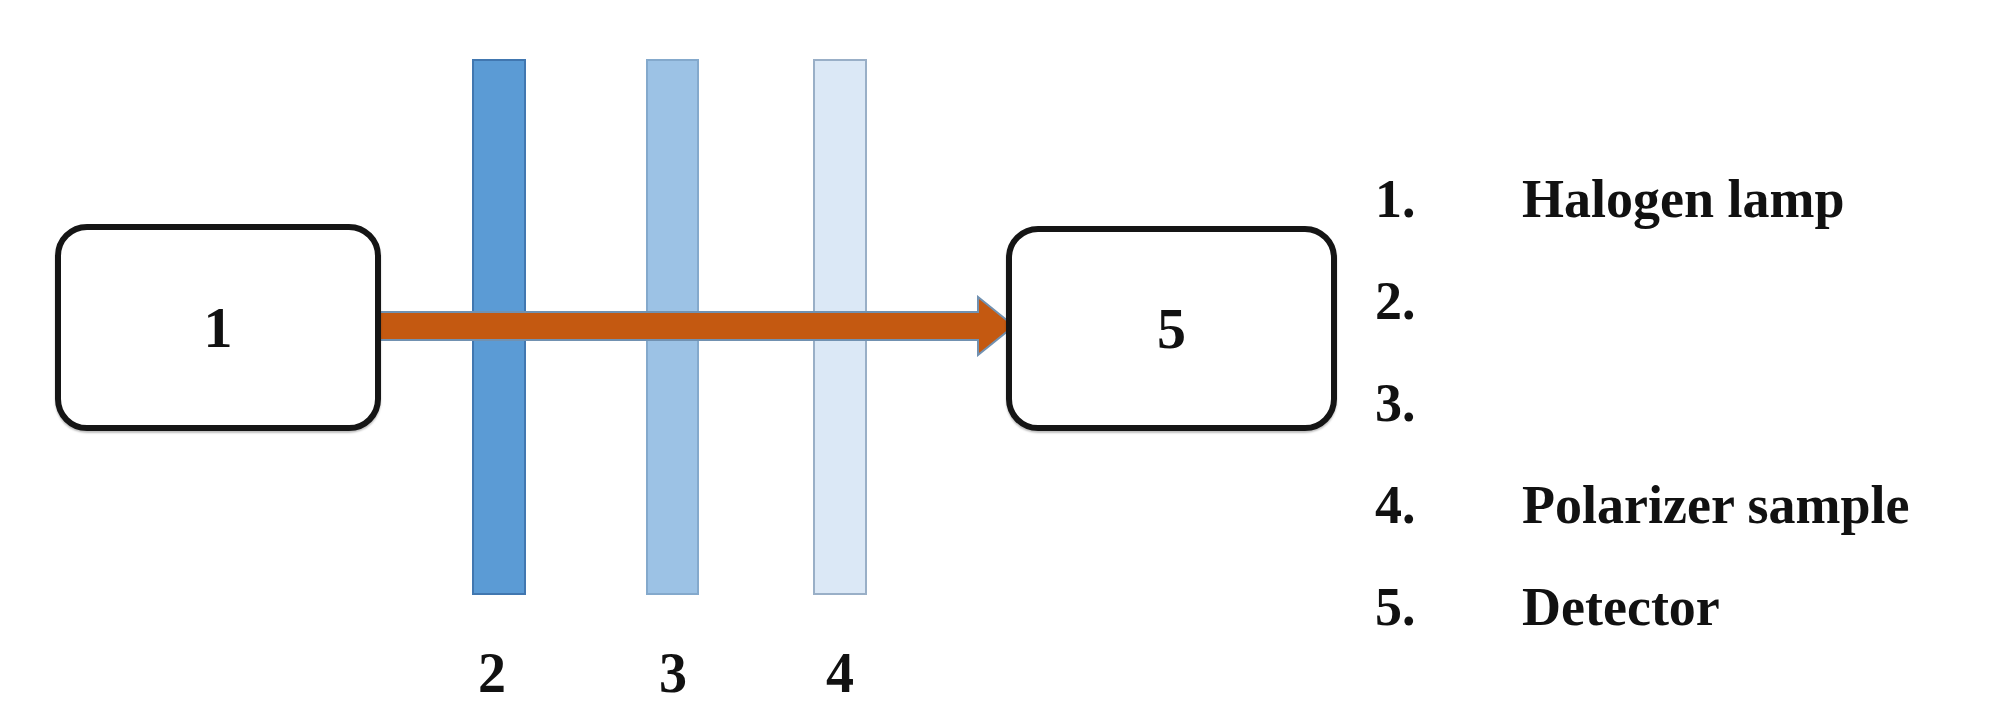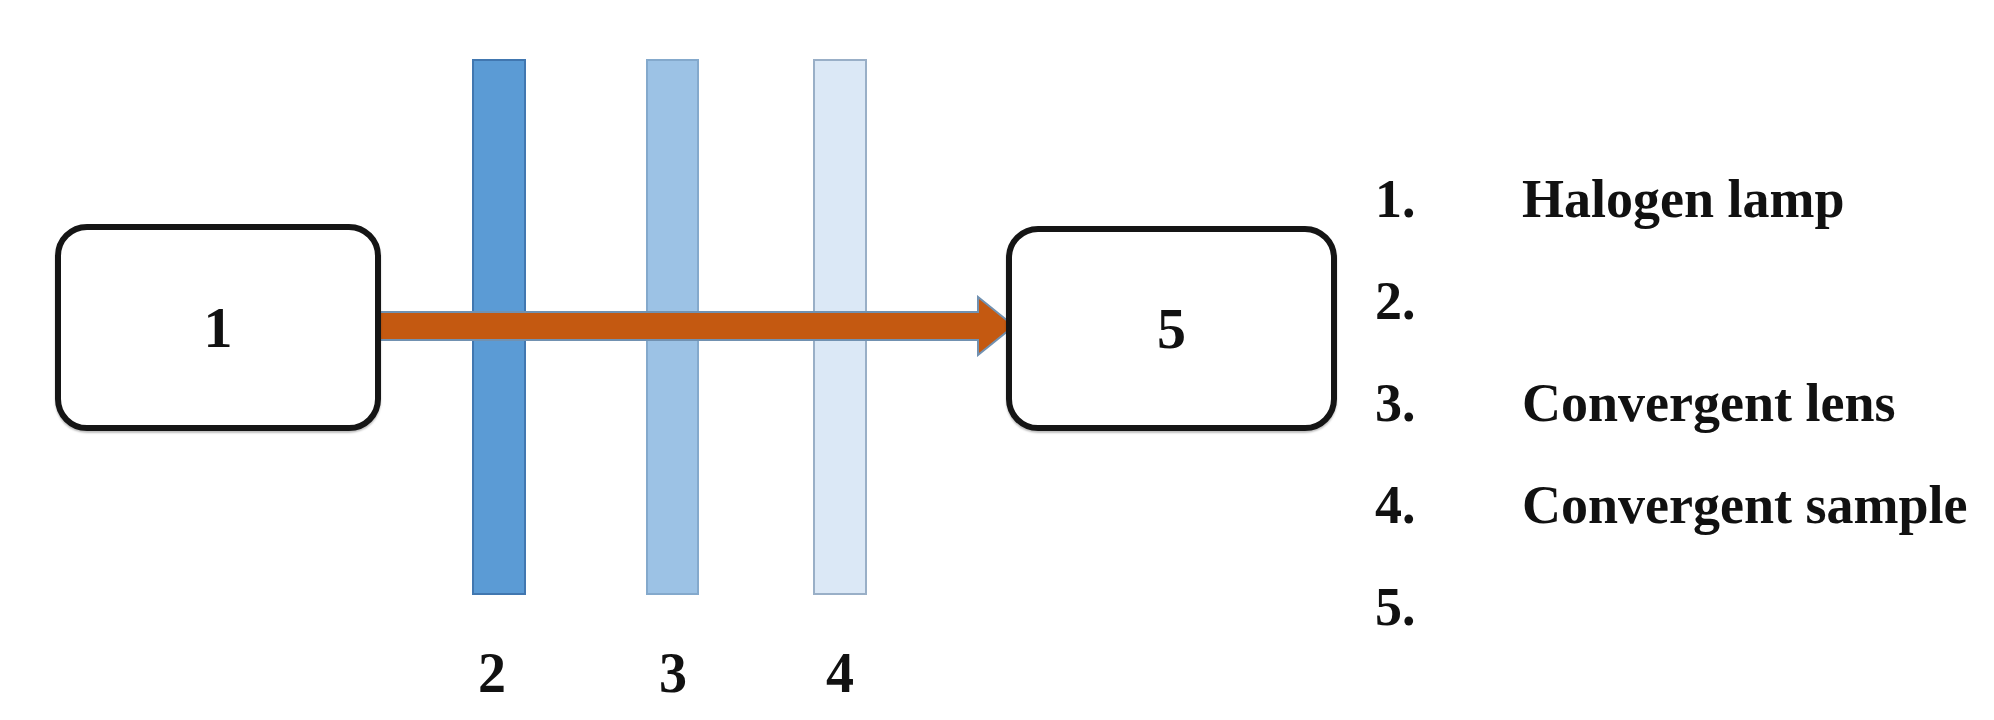--- a/index.html
+++ b/index.html
@@ -122,24 +122,24 @@
   <div id="legend">
     <div class="legend-item">
       <span class="legend-number">1.</span>
       <span class="legend-label">Halogen lamp</span>
     </div>
     <div class="legend-item">
       <span class="legend-number">2.</span>
     </div>
     <div class="legend-item">
       <span class="legend-number">3.</span>
-      <span class="legend-label">Convergent lens</span>
     </div>
     <div class="legend-item">
       <span class="legend-number">4.</span>
-      <span class="legend-label">Convergent sample</span>
+      <span class="legend-label">Polarizer sample</span>
     </div>
     <div class="legend-item">
       <span class="legend-number">5.</span>
+      <span class="legend-label">Detector</span>
     </div>
   </div>
 
 </div>
 
 </body></html>

